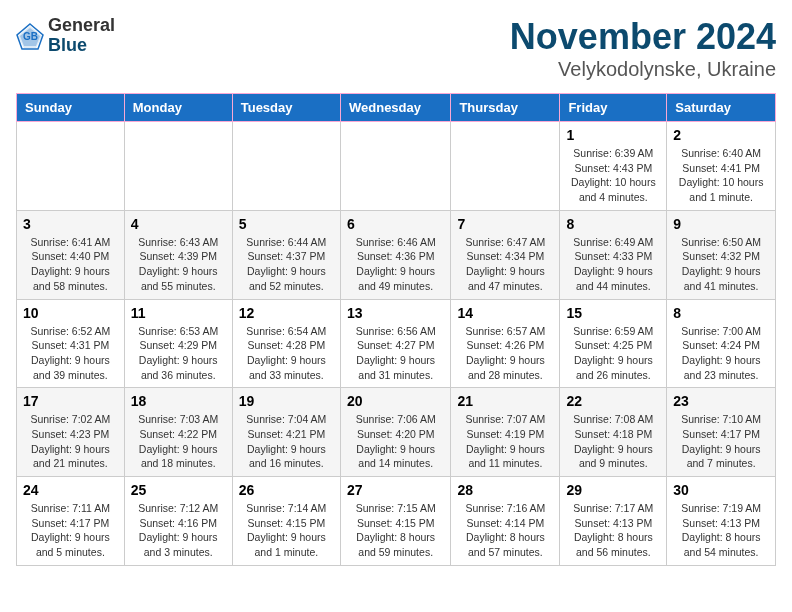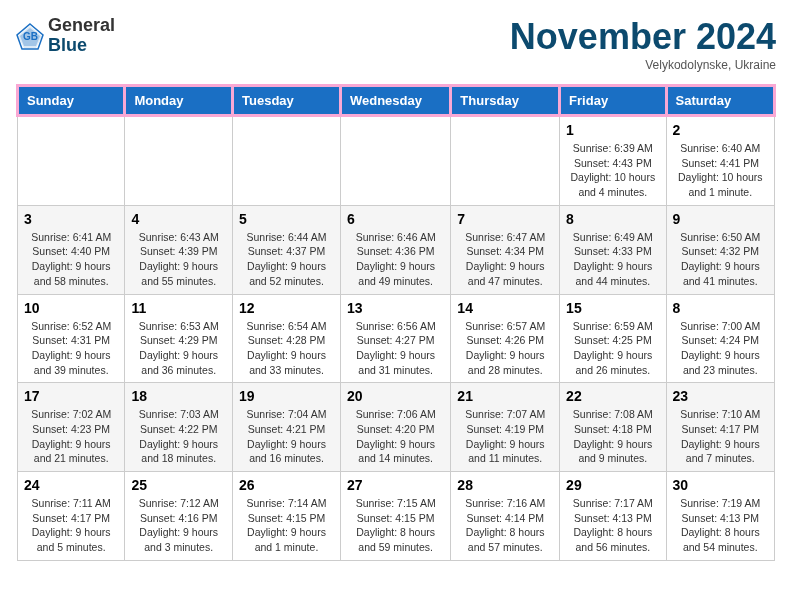--- a/index.html
+++ b/index.html
@@ -34,35 +34,35 @@
     }
     .title-block {
       text-align: right;
     }
     .month-title {
       font-size: 36px;
       font-weight: bold;
       color: #0c4a6e;
     }
     .location {
-      font-size: 12px;
+      font-size: 20px;
       color: #555;
     }
     .calendar {
       width: 100%;
       border-collapse: collapse;
     }
     .calendar th {
       background: #1a6fc4;
       color: #fff;
       text-align: left;
       padding: 6px 8px;
       font-size: 13px;
       font-weight: bold;
-      border: 3px solid #f9a8d4;
+      border: 1px solid #f9a8d4;
     }
     .calendar td {
       border: 1px solid #ccc;
       vertical-align: top;
       padding: 5px 6px;
       width: 113px;
       min-height: 80px;
       font-size: 11px;
       color: #333;
       background: #fff;

